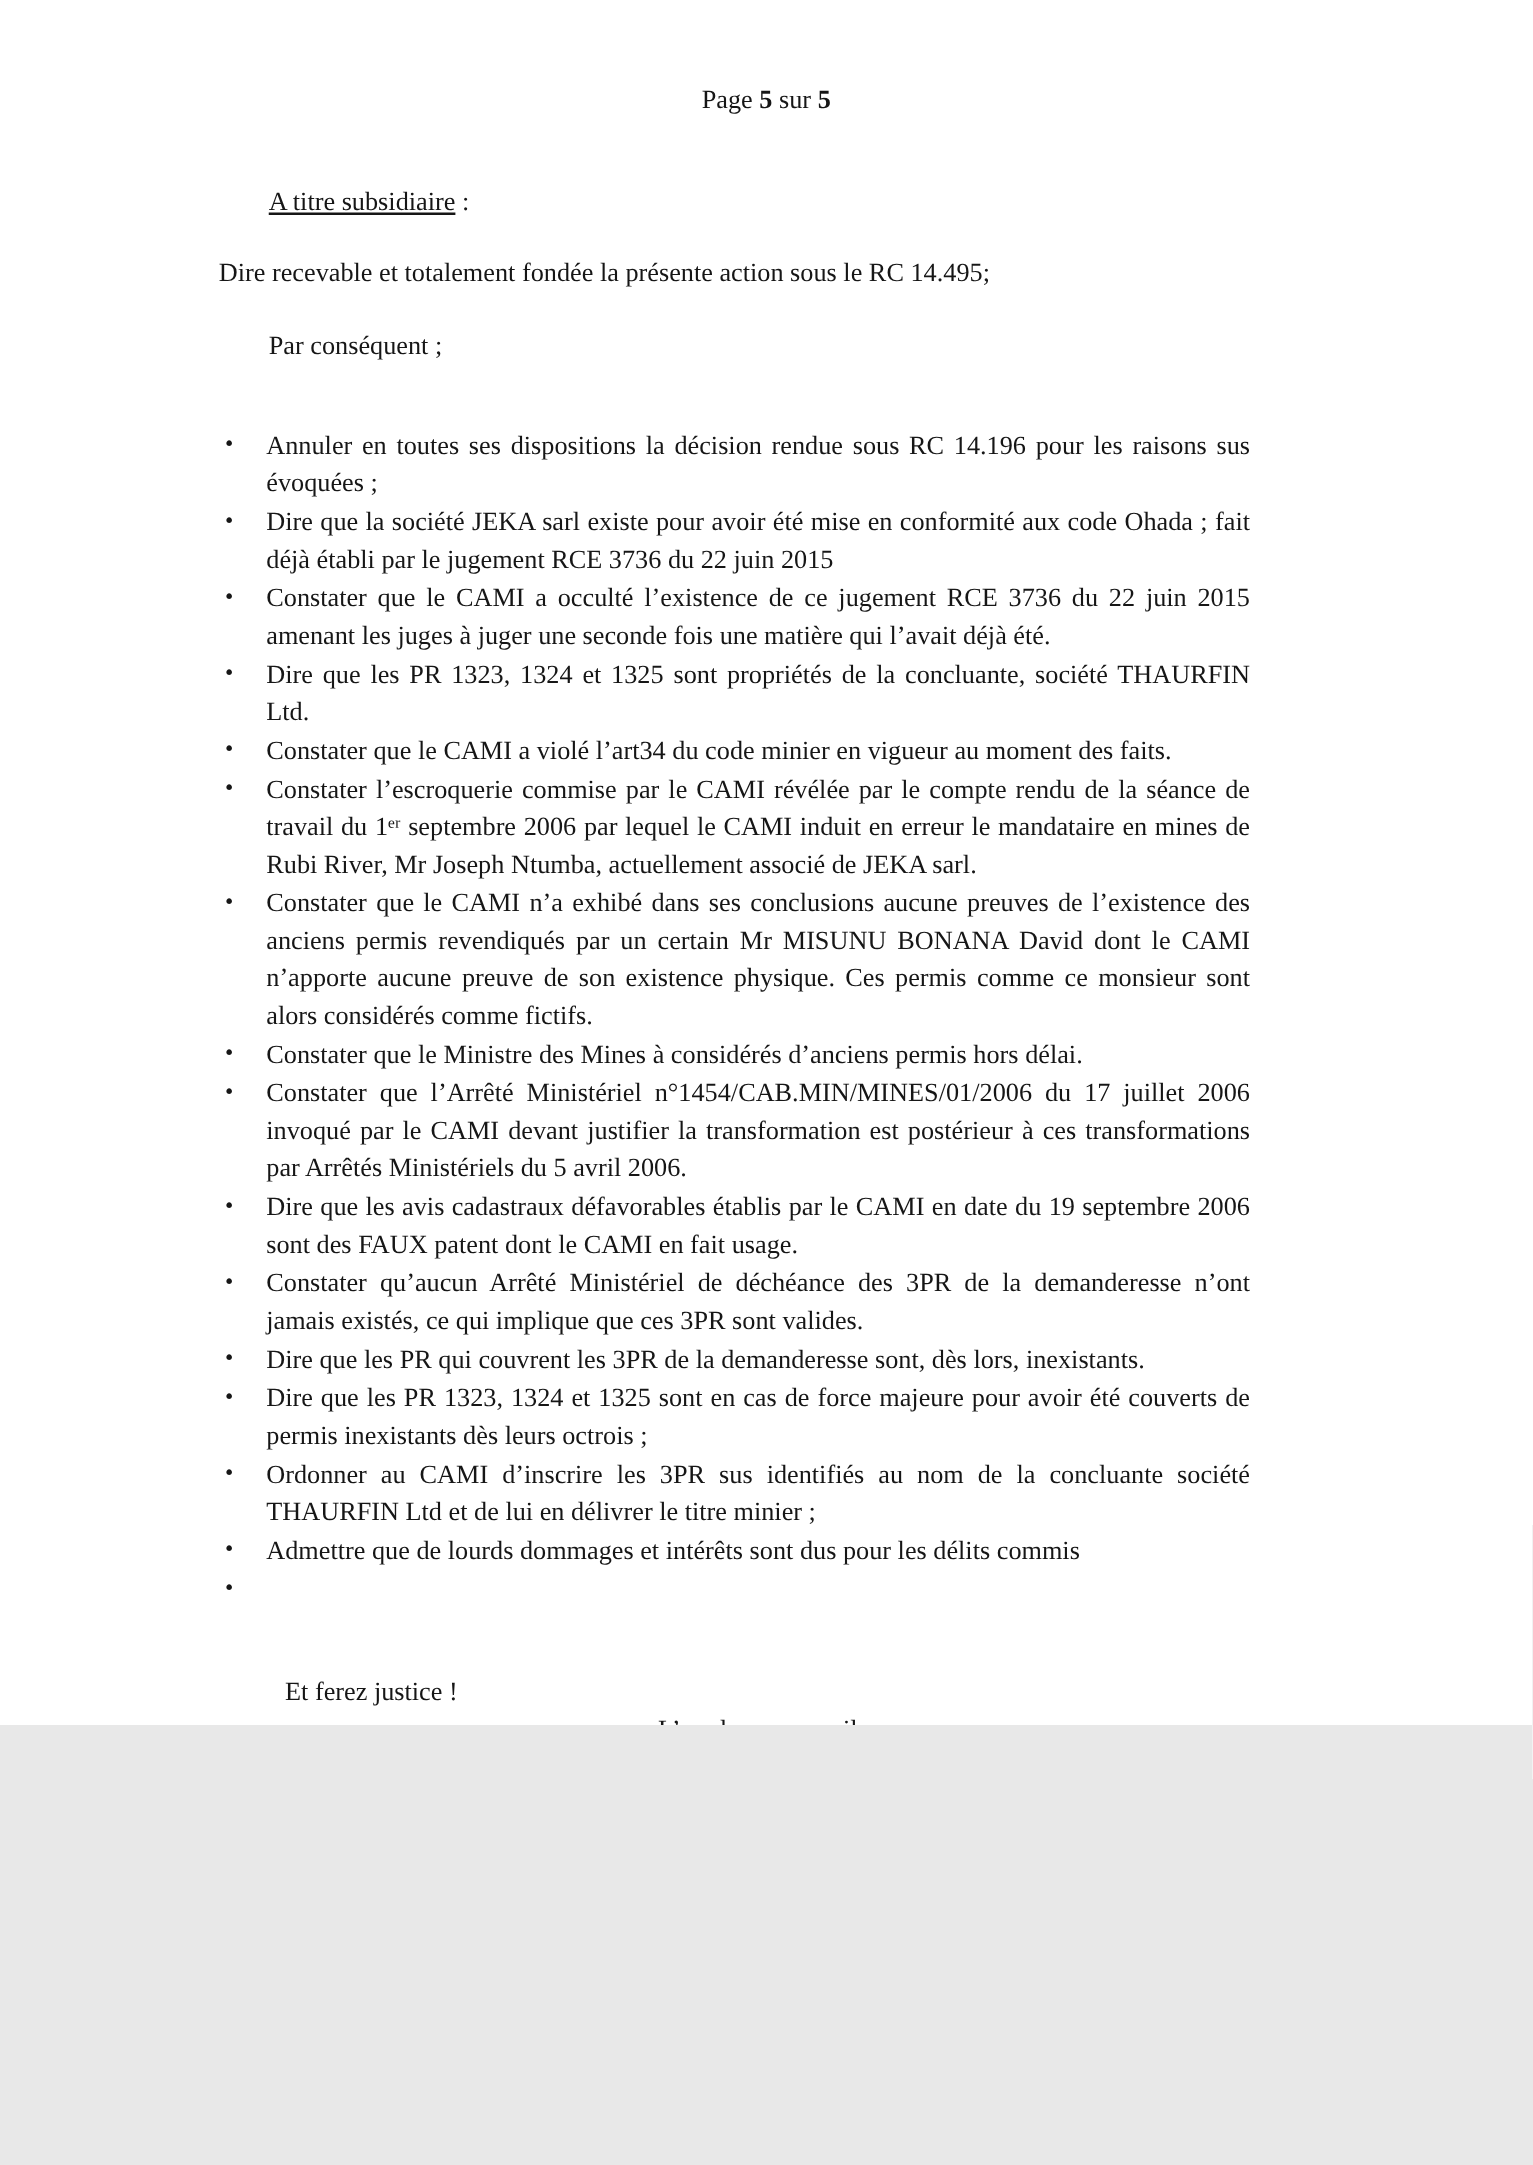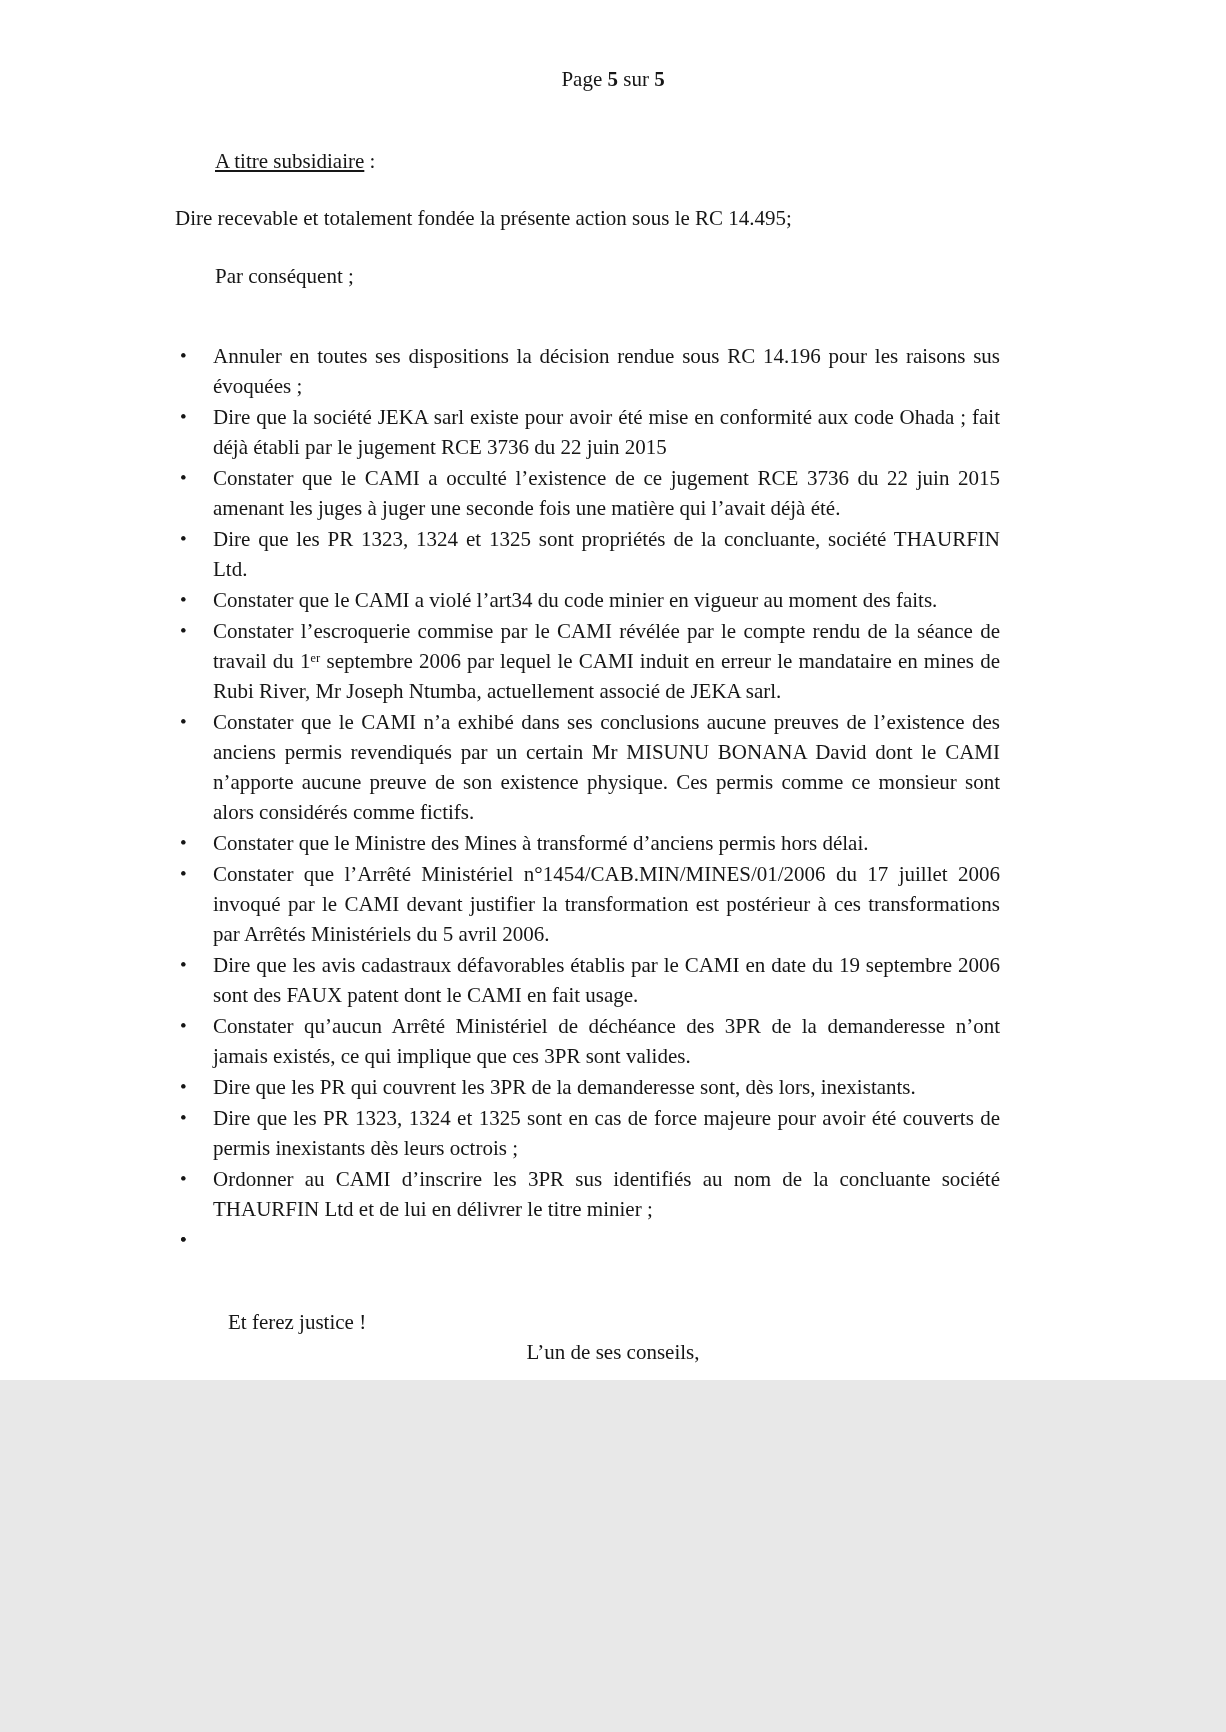--- a/index.html
+++ b/index.html
@@ -56,28 +56,28 @@
   <div class="consequent">Par conséquent ;</div>
 
   <ul class="bullets">
       <li><span class="marker">•</span><span>Annuler en toutes ses dispositions la décision rendue sous RC 14.196 pour les raisons sus évoquées ;</span></li>
       <li><span class="marker">•</span><span>Dire que la société JEKA sarl existe pour avoir été mise en conformité aux code Ohada ; fait déjà établi par le jugement RCE 3736 du 22 juin 2015</span></li>
       <li><span class="marker">•</span><span>Constater que le CAMI a occulté l’existence de ce jugement RCE 3736 du 22 juin 2015 amenant les juges à juger une seconde fois une matière qui l’avait déjà été.</span></li>
       <li><span class="marker">•</span><span>Dire que les PR 1323, 1324 et 1325 sont propriétés de la concluante, société THAURFIN Ltd.</span></li>
       <li><span class="marker">•</span><span>Constater que le CAMI a violé l’art34 du code minier en vigueur au moment des faits.</span></li>
       <li><span class="marker">•</span><span>Constater l’escroquerie commise par le CAMI révélée par le compte rendu de la séance de travail du 1ᵉʳ septembre 2006 par lequel le CAMI induit en erreur le mandataire en mines de Rubi River, Mr Joseph Ntumba, actuellement associé de JEKA sarl.</span></li>
       <li><span class="marker">•</span><span>Constater que le CAMI n’a exhibé dans ses conclusions aucune preuves de l’existence des anciens permis revendiqués par un certain Mr MISUNU BONANA David dont le CAMI n’apporte aucune preuve de son existence physique. Ces permis comme ce monsieur sont alors considérés comme fictifs.</span></li>
-      <li><span class="marker">•</span><span>Constater que le Ministre des Mines à transformé d’anciens permis hors délai.</span></li>
+      <li><span class="marker">•</span><span>Constater que le Ministre des Mines à considérés d’anciens permis hors délai.</span></li>
       <li><span class="marker">•</span><span>Constater que l’Arrêté Ministériel n°1454/CAB.MIN/MINES/01/2006 du 17 juillet 2006 invoqué par le CAMI devant justifier la transformation est postérieur à ces transformations par Arrêtés Ministériels du 5 avril 2006.</span></li>
       <li><span class="marker">•</span><span>Dire que les avis cadastraux défavorables établis par le CAMI en date du 19 septembre 2006 sont des FAUX patent dont le CAMI en fait usage.</span></li>
       <li><span class="marker">•</span><span>Constater qu’aucun Arrêté Ministériel de déchéance des 3PR de la demanderesse n’ont jamais existés, ce qui implique que ces 3PR sont valides.</span></li>
       <li><span class="marker">•</span><span>Dire que les PR qui couvrent les 3PR de la demanderesse sont, dès lors, inexistants.</span></li>
       <li><span class="marker">•</span><span>Dire que les PR 1323, 1324 et 1325 sont en cas de force majeure pour avoir été couverts de permis inexistants dès leurs octrois ;</span></li>
       <li><span class="marker">•</span><span>Ordonner au CAMI d’inscrire les 3PR sus identifiés au nom de la concluante société THAURFIN Ltd et de lui en délivrer le titre minier ;</span></li>
-      <li><span class="marker">•</span></li>
+      <li><span class="marker">•</span><span>Admettre que de lourds dommages et intérêts sont dus pour les délits commis</span></li>
       <li><span class="marker">•</span></li>
     </ul>
 
   <div class="justice">Et ferez justice !</div>
 
   <div class="centered">L’un de ses conseils,</div>
 
   <div class="centered lawyer"><span class="u">Maître Daddy MBALA ZUMBU</span></div>
   <div class="centered">Avocat</div>
 

